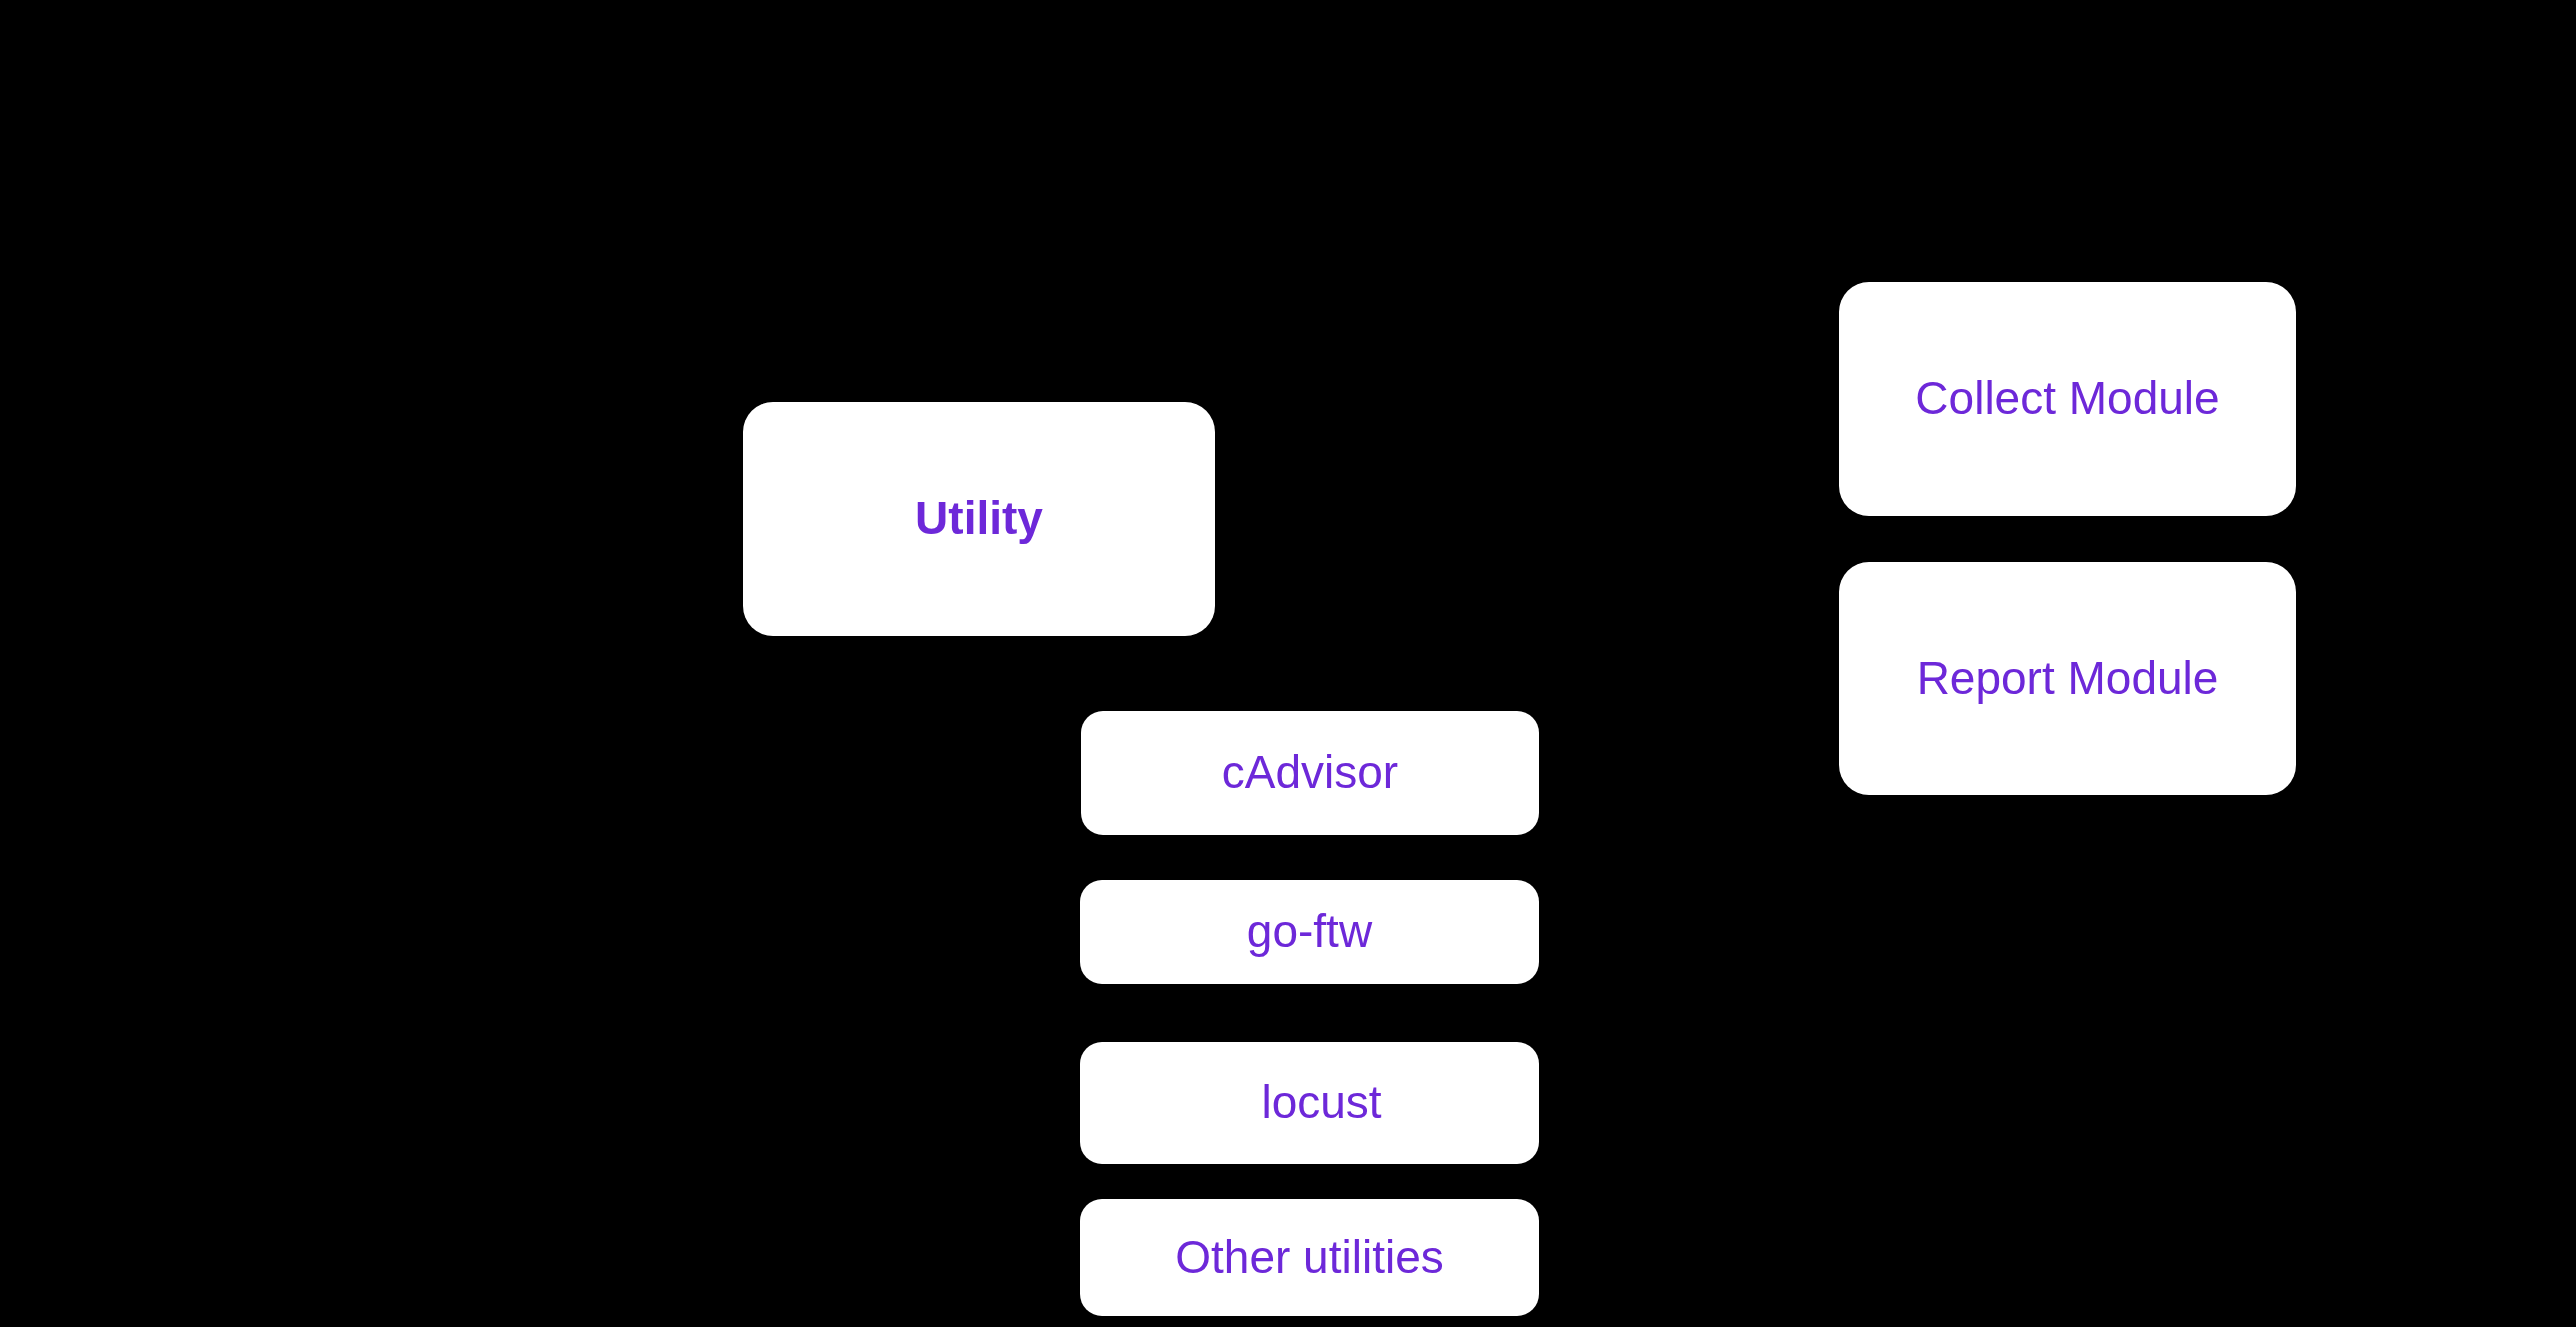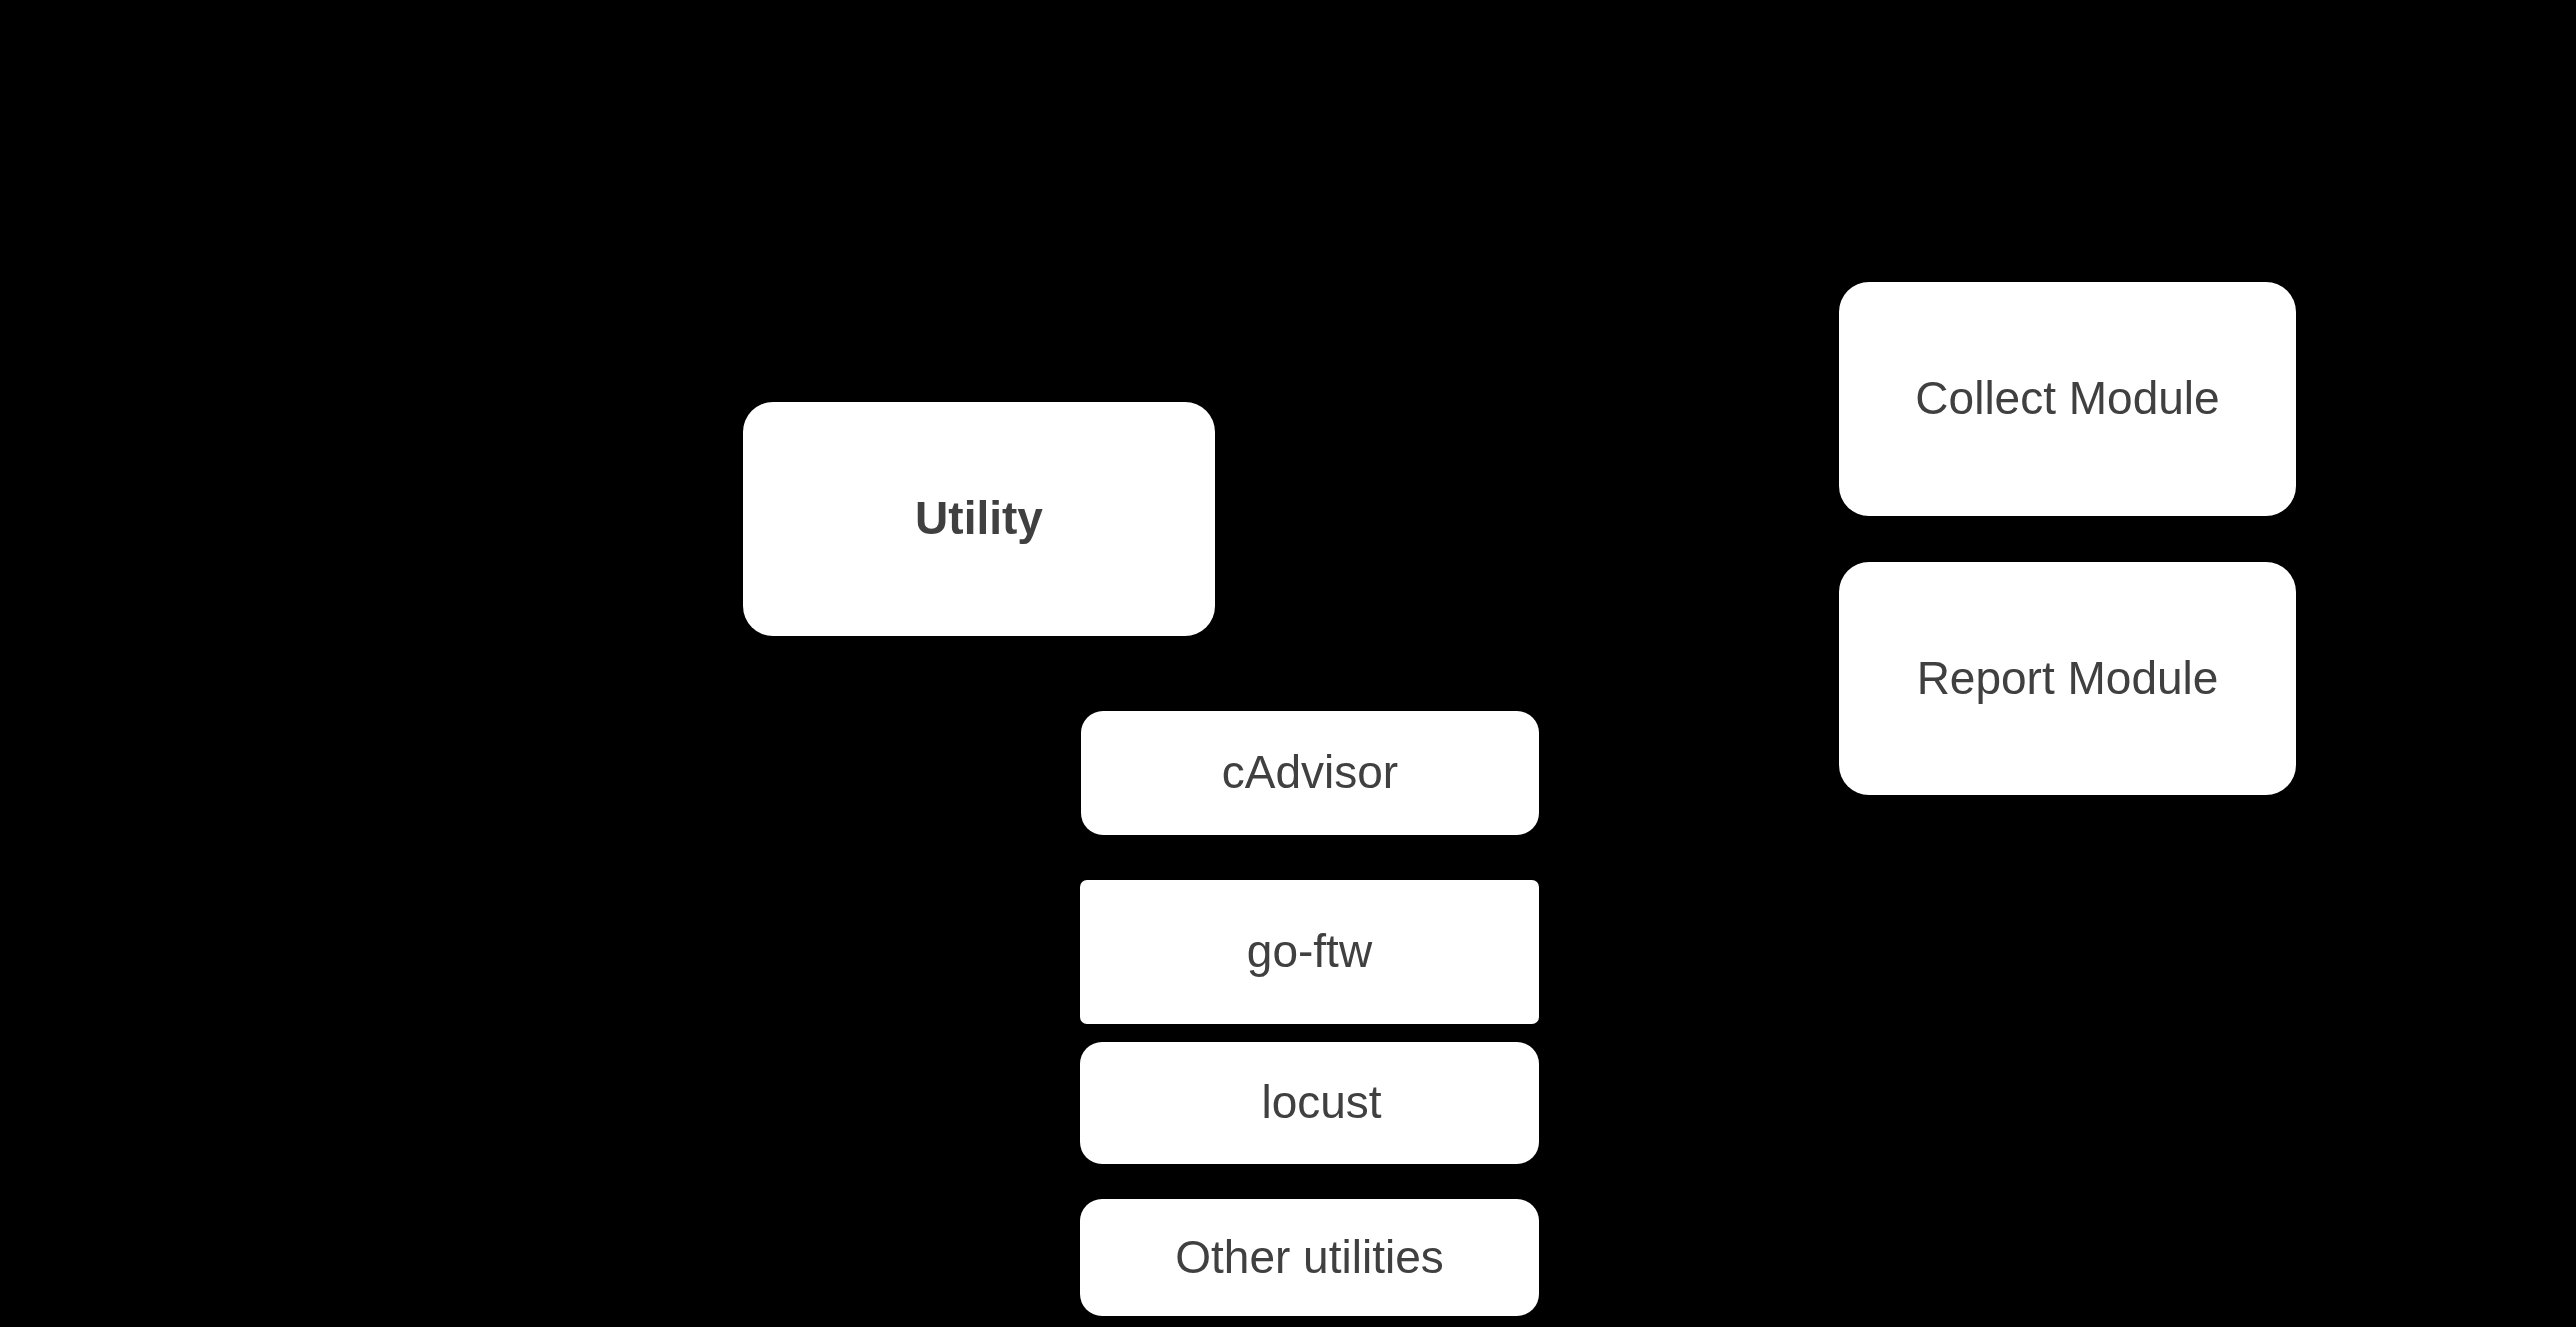--- a/index.html
+++ b/index.html
@@ -15,42 +15,42 @@
   }
   .canvas {
     position: relative;
     width: 2576px;
     height: 1328px;
     background: #000000;
   }
   .node {
     position: absolute;
     background: #ffffff;
-    color: #404040;
+    color: #6d28d9;
     display: flex;
     align-items: center;
     justify-content: center;
     text-align: center;
     font-size: 46px;
     line-height: 1.2;
     box-sizing: border-box;
     white-space: nowrap;
   }
   .node-large {
     border-radius: 30px;
   }
   .node-small {
     border-radius: 22px;
   }
   .node-user-inputs     { left: 4px;    top: 402px;  width: 473px; height: 234px; }
   .node-utility         { left: 743px;  top: 402px;  width: 472px; height: 234px; font-weight: bold; }
   .node-collect-module  { left: 1839px; top: 282px;  width: 457px; height: 234px; }
   .node-report-module   { left: 1839px; top: 562px;  width: 457px; height: 233px; border-radius: 30px; }
   .node-cadvisor        { left: 1081px; top: 711px;  width: 458px; height: 124px; }
-  .node-go-ftw          { left: 1080px; top: 880px;  width: 459px; height: 144px; border-radius: 7px; }
+  .node-go-ftw          { left: 1080px; top: 880px;  width: 459px; height: 104px; }
   .node-locust          { left: 1080px; top: 1042px; width: 459px; height: 122px; padding-left: 24px; }
   .node-other-utilities { left: 1080px; top: 1199px; width: 459px; height: 117px; }
 </style>
 </head>
 <body>
 
 <div class="canvas">
 
 
   <div class="node node-large node-utility">

